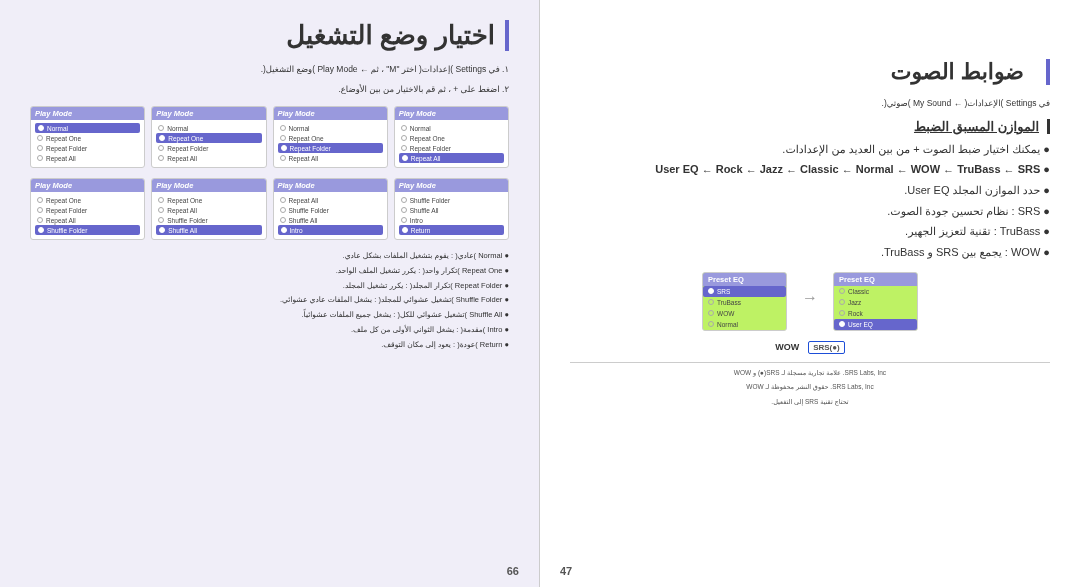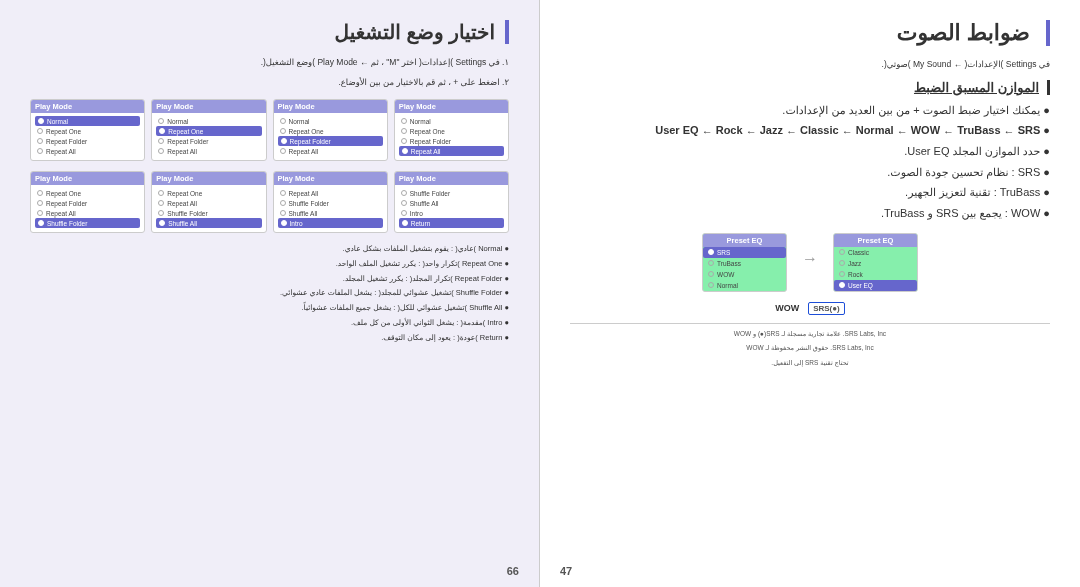--- a/index.html
+++ b/index.html
@@ -36,37 +36,38 @@
       padding: 20px 30px;
       position: relative;
     }
 
     .page-header-right {
       text-align: right;
       margin-bottom: 12px;
     }
 
     .page-title-right {
-      font-size: 20px;
+      font-size: 26px;
       font-weight: bold;
       color: #333;
       direction: rtl;
       border-right: 4px solid #6666cc;
       padding-right: 10px;
       display: inline-block;
     }
 
     .page-title-left {
       font-size: 22px;
       font-weight: bold;
       color: #333;
       direction: rtl;
       border-right: 4px solid #6666cc;
-      padding-right: 16px;
+      padding-right: 22px;
       display: inline-block;
+      margin-top: 39px;
     }
 
     .page-header-left {
       text-align: right;
       margin-bottom: 12px;
     }
 
     .arabic-text {
       direction: rtl;
       text-align: right;
@@ -93,20 +94,21 @@
     }
 
     .play-mode-header {
       background: #9999dd;
       color: white;
       font-size: 7.5px;
       font-weight: bold;
       padding: 2px 4px;
       margin: -4px -4px 3px -4px;
       border-radius: 2px 2px 0 0;
+      font-style: italic;
     }
 
     .play-mode-item {
       display: flex;
       align-items: center;
       padding: 1.5px 2px;
       font-size: 6.5px;
       color: #444;
       gap: 3px;
     }
@@ -189,26 +191,25 @@
 
     .eq-boxes-container {
       display: flex;
       justify-content: center;
       gap: 15px;
       margin: 10px 0;
       align-items: flex-start;
     }
 
     .eq-box {
-      background: #86efac;
+      background: #bef264;
       border: 1px solid #ccc;
       border-radius: 3px;
       width: 85px;
       font-size: 7px;
-      text-align: center;
     }
 
     .eq-box-header {
       background: #9999dd;
       color: white;
       font-size: 7.5px;
       font-weight: bold;
       padding: 2px 5px;
       border-radius: 2px 2px 0 0;
     }

